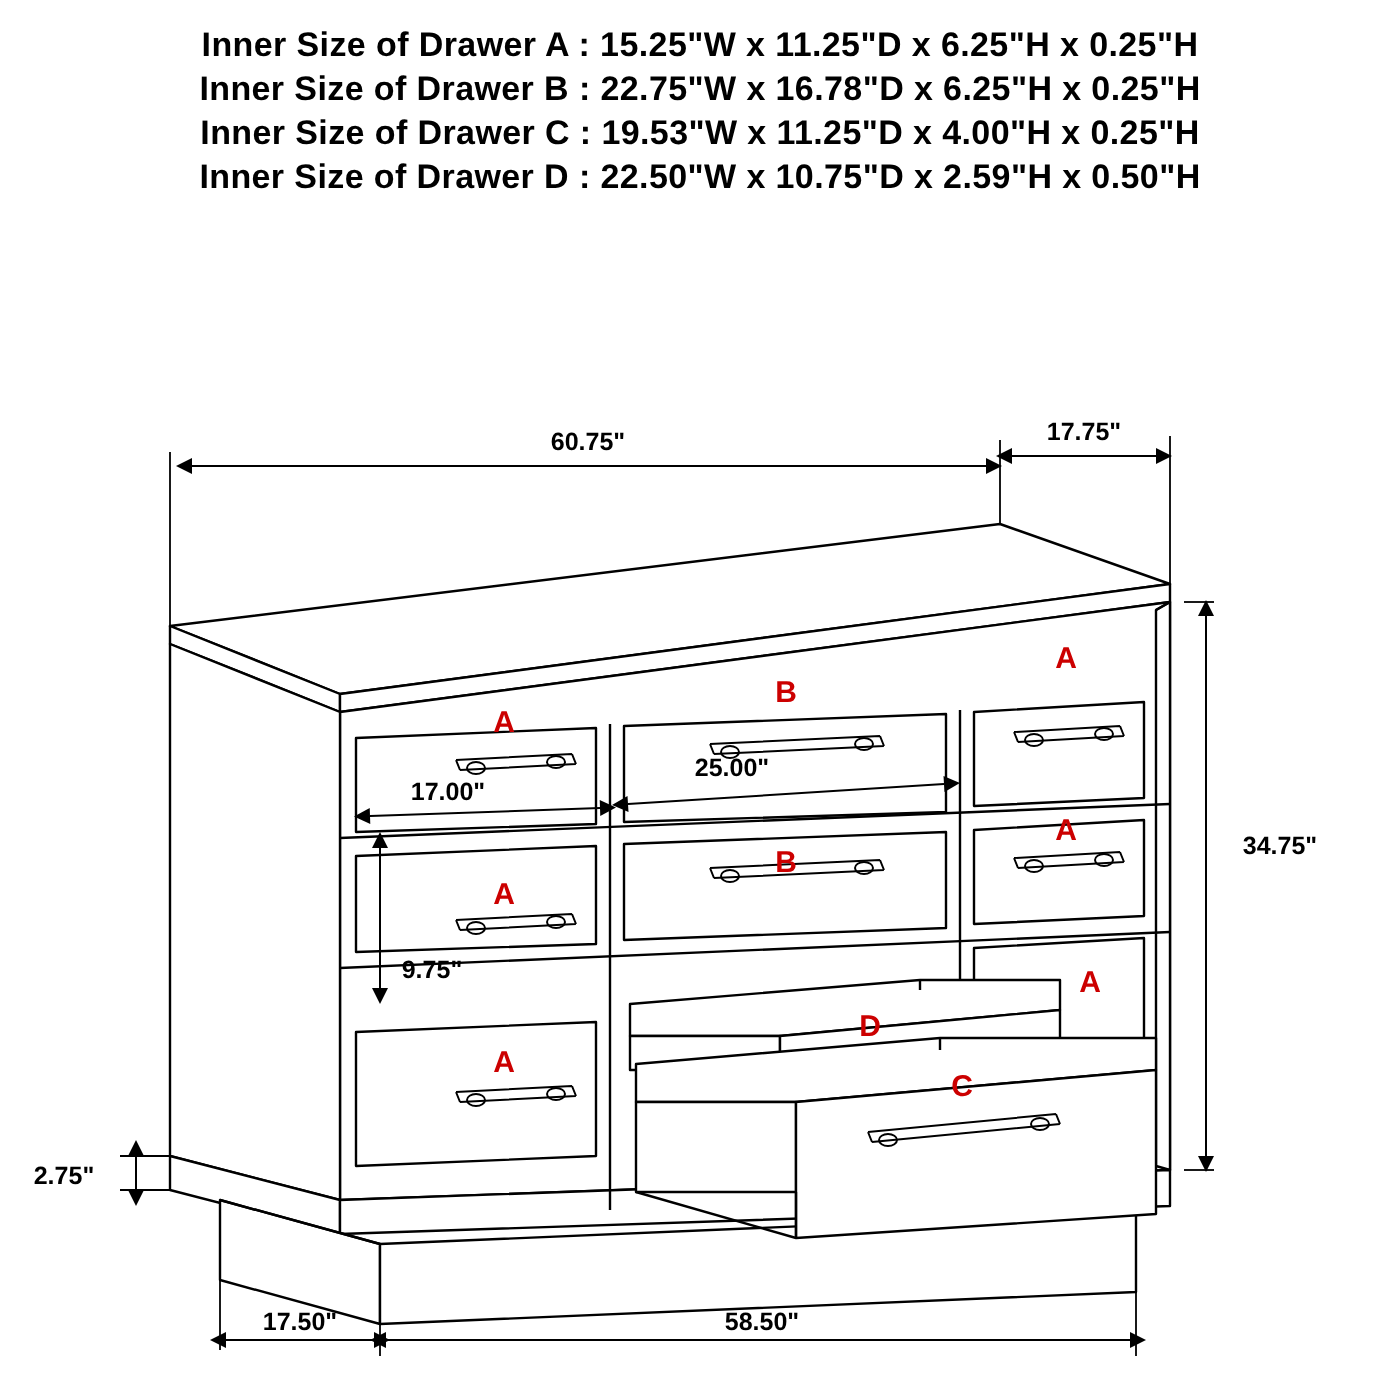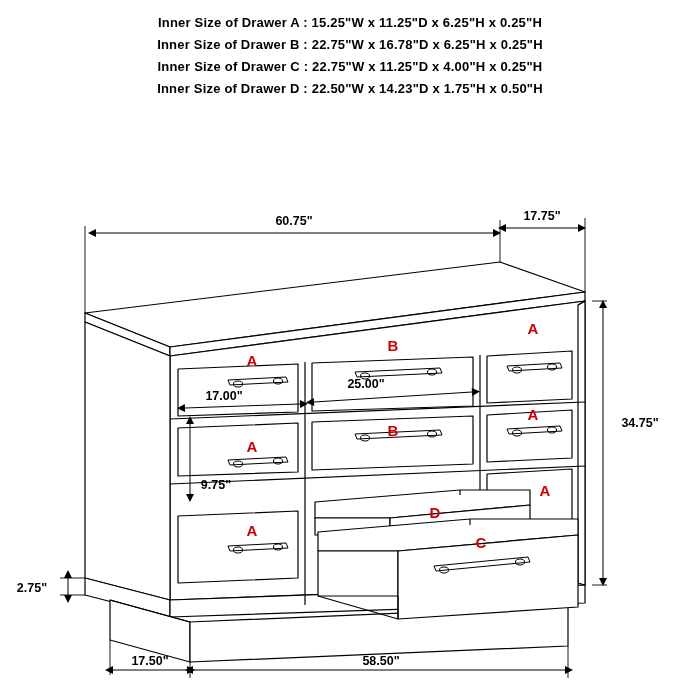--- a/index.html
+++ b/index.html
@@ -20,21 +20,21 @@
     height: 700px;
   }
   .spec-block {
     position: absolute;
     top: 12px;
     left: 0;
     width: 700px;
     text-align: center;
   }
   .spec-line {
-    font-size: 13px;
+    font-size: 17px;
     font-weight: bold;
     color: #000;
     line-height: 22px;
     letter-spacing: 0.2px;
     white-space: nowrap;
   }
   svg#dia {
     position: absolute;
     top: 0;
     left: 0;
@@ -53,22 +53,22 @@
   }
 </style>
 </head>
 <body>
 
 <div id="stage">
 
   <div class="spec-block">
     <div class="spec-line">Inner Size of Drawer A : 15.25"W x 11.25"D x 6.25"H x 0.25"H</div>
     <div class="spec-line">Inner Size of Drawer B : 22.75"W x 16.78"D x 6.25"H x 0.25"H</div>
-    <div class="spec-line">Inner Size of Drawer C : 22.75"W x 11.25"D x 4.00"H x 0.25"H</div>
-    <div class="spec-line">Inner Size of Drawer  D : 22.50"W x 14.23"D x 1.75"H x 0.50"H</div>
+    <div class="spec-line">Inner Size of Drawer C : 19.53"W x 11.25"D x 4.00"H x 0.25"H</div>
+    <div class="spec-line">Inner Size of Drawer  D : 22.50"W x 10.75"D x 2.59"H x 0.50"H</div>
   </div>
 
   <svg id="dia" width="700" height="700" viewBox="0 0 700 700">
     <defs>
       <marker id="arrL" markerWidth="9" markerHeight="8" refX="8" refY="4" orient="auto" markerUnits="userSpaceOnUse">
         <path d="M8,0 L0,4 L8,8 z" fill="#000"></path>
       </marker>
       <marker id="arrR" markerWidth="9" markerHeight="8" refX="1" refY="4" orient="auto" markerUnits="userSpaceOnUse">
         <path d="M1,0 L9,4 L1,8 z" fill="#000"></path>
       </marker>

